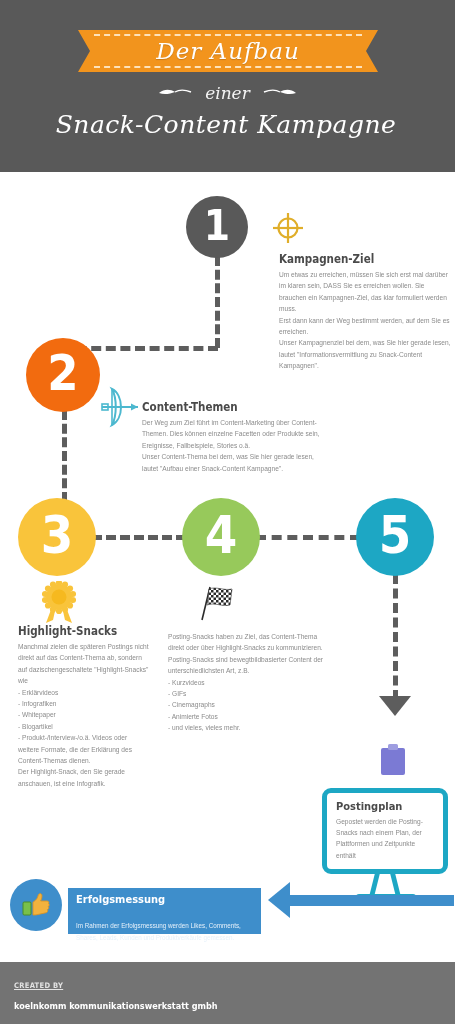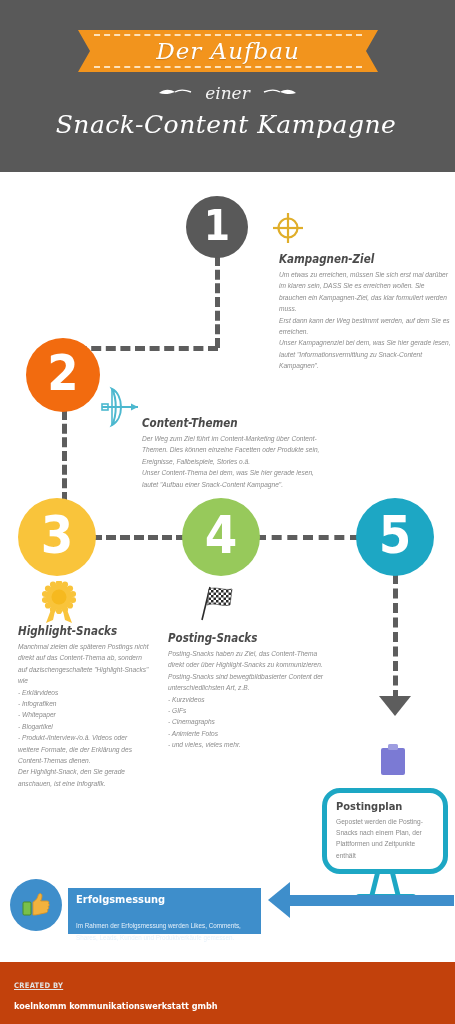--- a/index.html
+++ b/index.html
@@ -120,47 +120,47 @@
   
   .icon { position: absolute; z-index: 4; }
   #icon-target    { left: 272px; top: 212px - 172px; }
   #icon-target    { left: 272px; top: 40px; width: 32px; height: 32px; }
   #icon-bow       { left: 98px;  top: 213px; width: 44px; height: 44px; }
   #icon-rosette   { left: 42px;  top: 409px; width: 34px; height: 44px; }
   #icon-flag      { left: 196px; top: 413px; width: 40px; height: 36px; }
   #icon-clipboard { left: 380px; top: 572px; width: 26px; height: 32px; }
 
   
-  .tblock { position: absolute; z-index: 3; font-style: italic; }
+  .tblock { position: absolute; z-index: 3; }
   .tblock h3 {
     font-family: "DejaVu Sans Condensed", "Liberation Sans Narrow", "Liberation Sans", sans-serif;
     font-size: 11.5px;
     font-weight: bold;
     color: #4a4a4a;
     margin-bottom: 3px;
     letter-spacing: 0;
   }
   .tblock p, .tblock li {
     font-size: 6.6px;
     line-height: 11.4px;
     color: #8b8b8b;
     font-family: "Liberation Sans", sans-serif;
   }
   .tblock ul { list-style: none; }
 
   #block-1 { left: 279px; top: 80px;  width: 172px; }
-  #block-2 { left: 142px; top: 244px; width: 188px; }
+  #block-2 { left: 142px; top: 228px; width: 188px; }
   #block-3 { left: 18px;  top: 452px; width: 132px; }
   #block-4 { left: 168px; top: 459px; width: 158px; }
 
   
   #monitor {
     position: absolute; left: 322px; top: 616px; width: 126px; height: 86px;
     border: 5px solid #1da7c4;
-    border-radius: 18px;
+    border-radius: 9px;
     background: #ffffff;
     z-index: 3;
   }
   #monitor-neck {
     position: absolute; left: 368px; top: 702px; width: 34px; height: 22px;
     z-index: 2;
   }
   #monitor-neck:before, #monitor-neck:after {
     content:""; position:absolute; top:0; width:5px; height:22px; background:#1da7c4;
   }
@@ -203,21 +203,21 @@
   }
   #erfolg-box h3 {
     font-family: "DejaVu Sans Condensed", "Liberation Sans Narrow", "Liberation Sans", sans-serif;
     color: #ffffff; font-size: 11px; font-weight: bold; margin-bottom: 14px;
   }
   #erfolg-box p { color: #e7f1fa; font-size: 6.3px; line-height: 11.5px; }
 
   
   #footer {
     position: absolute; left: 0; top: 962px; width: 455px; height: 62px;
-    background: #c2410c;
+    background: #737373;
   }
   #footer-created {
     position: absolute; left: 14px; top: 19px;
     color: #e3e3e3; font-size: 7.5px; font-weight: bold;
     letter-spacing: .3px;
     text-decoration: underline;
     font-family: "DejaVu Sans Condensed", "Liberation Sans Narrow", "Liberation Sans", sans-serif;
   }
   #footer-company {
     position: absolute; left: 14px; top: 31px;
@@ -364,21 +364,20 @@
       <li>- Erklärvideos</li>
       <li>- Infografiken</li>
       <li>- Whitepaper</li>
       <li>- Blogartikel</li>
       <li>- Produkt-/Interview-/o.ä. Videos oder weitere Formate, die der Erklärung des Content-Themas dienen.</li>
     </ul>
     <p>Der Highlight-Snack, den Sie gerade anschauen, ist eine Infografik.</p>
   </div>
 
   <div class="tblock" id="block-4">
-    <h3>Posting-Snacks</h3>
     <p>Posting-Snacks haben zu Ziel, das Content-Thema direkt oder über Highlight-Snacks zu kommunizieren.</p>
     <p>Posting-Snacks sind bewegtbildbasierter Content der unterschiedlichsten Art, z.B.</p>
     <ul>
       <li>- Kurzvideos</li>
       <li>- GIFs</li>
       <li>- Cinemagraphs</li>
       <li>- Animierte Fotos</li>
       <li>- und vieles, vieles mehr.</li>
     </ul>
   </div>

